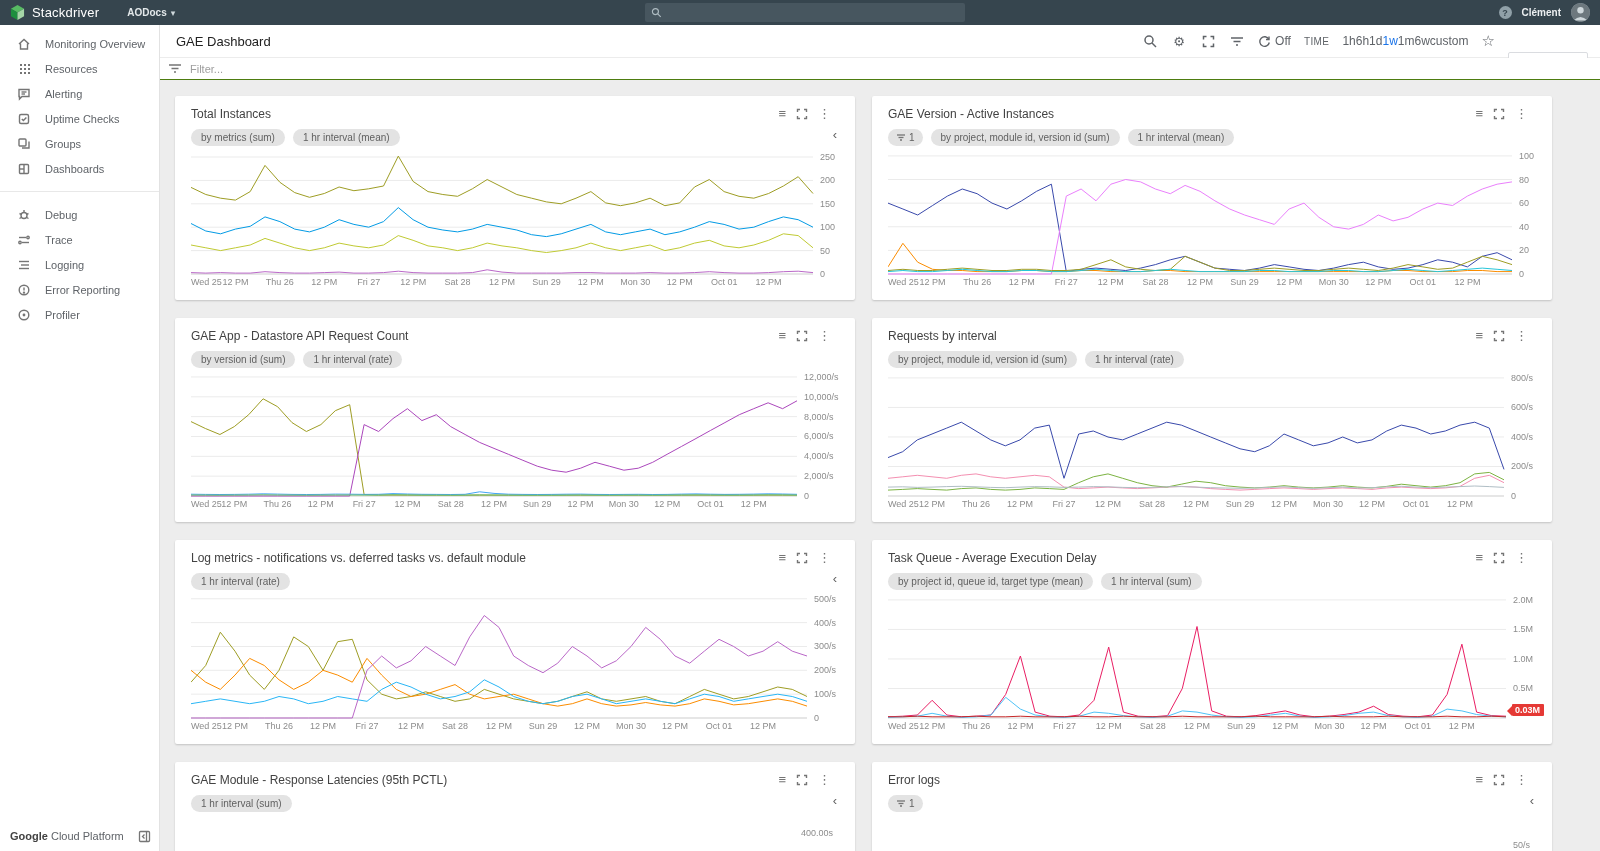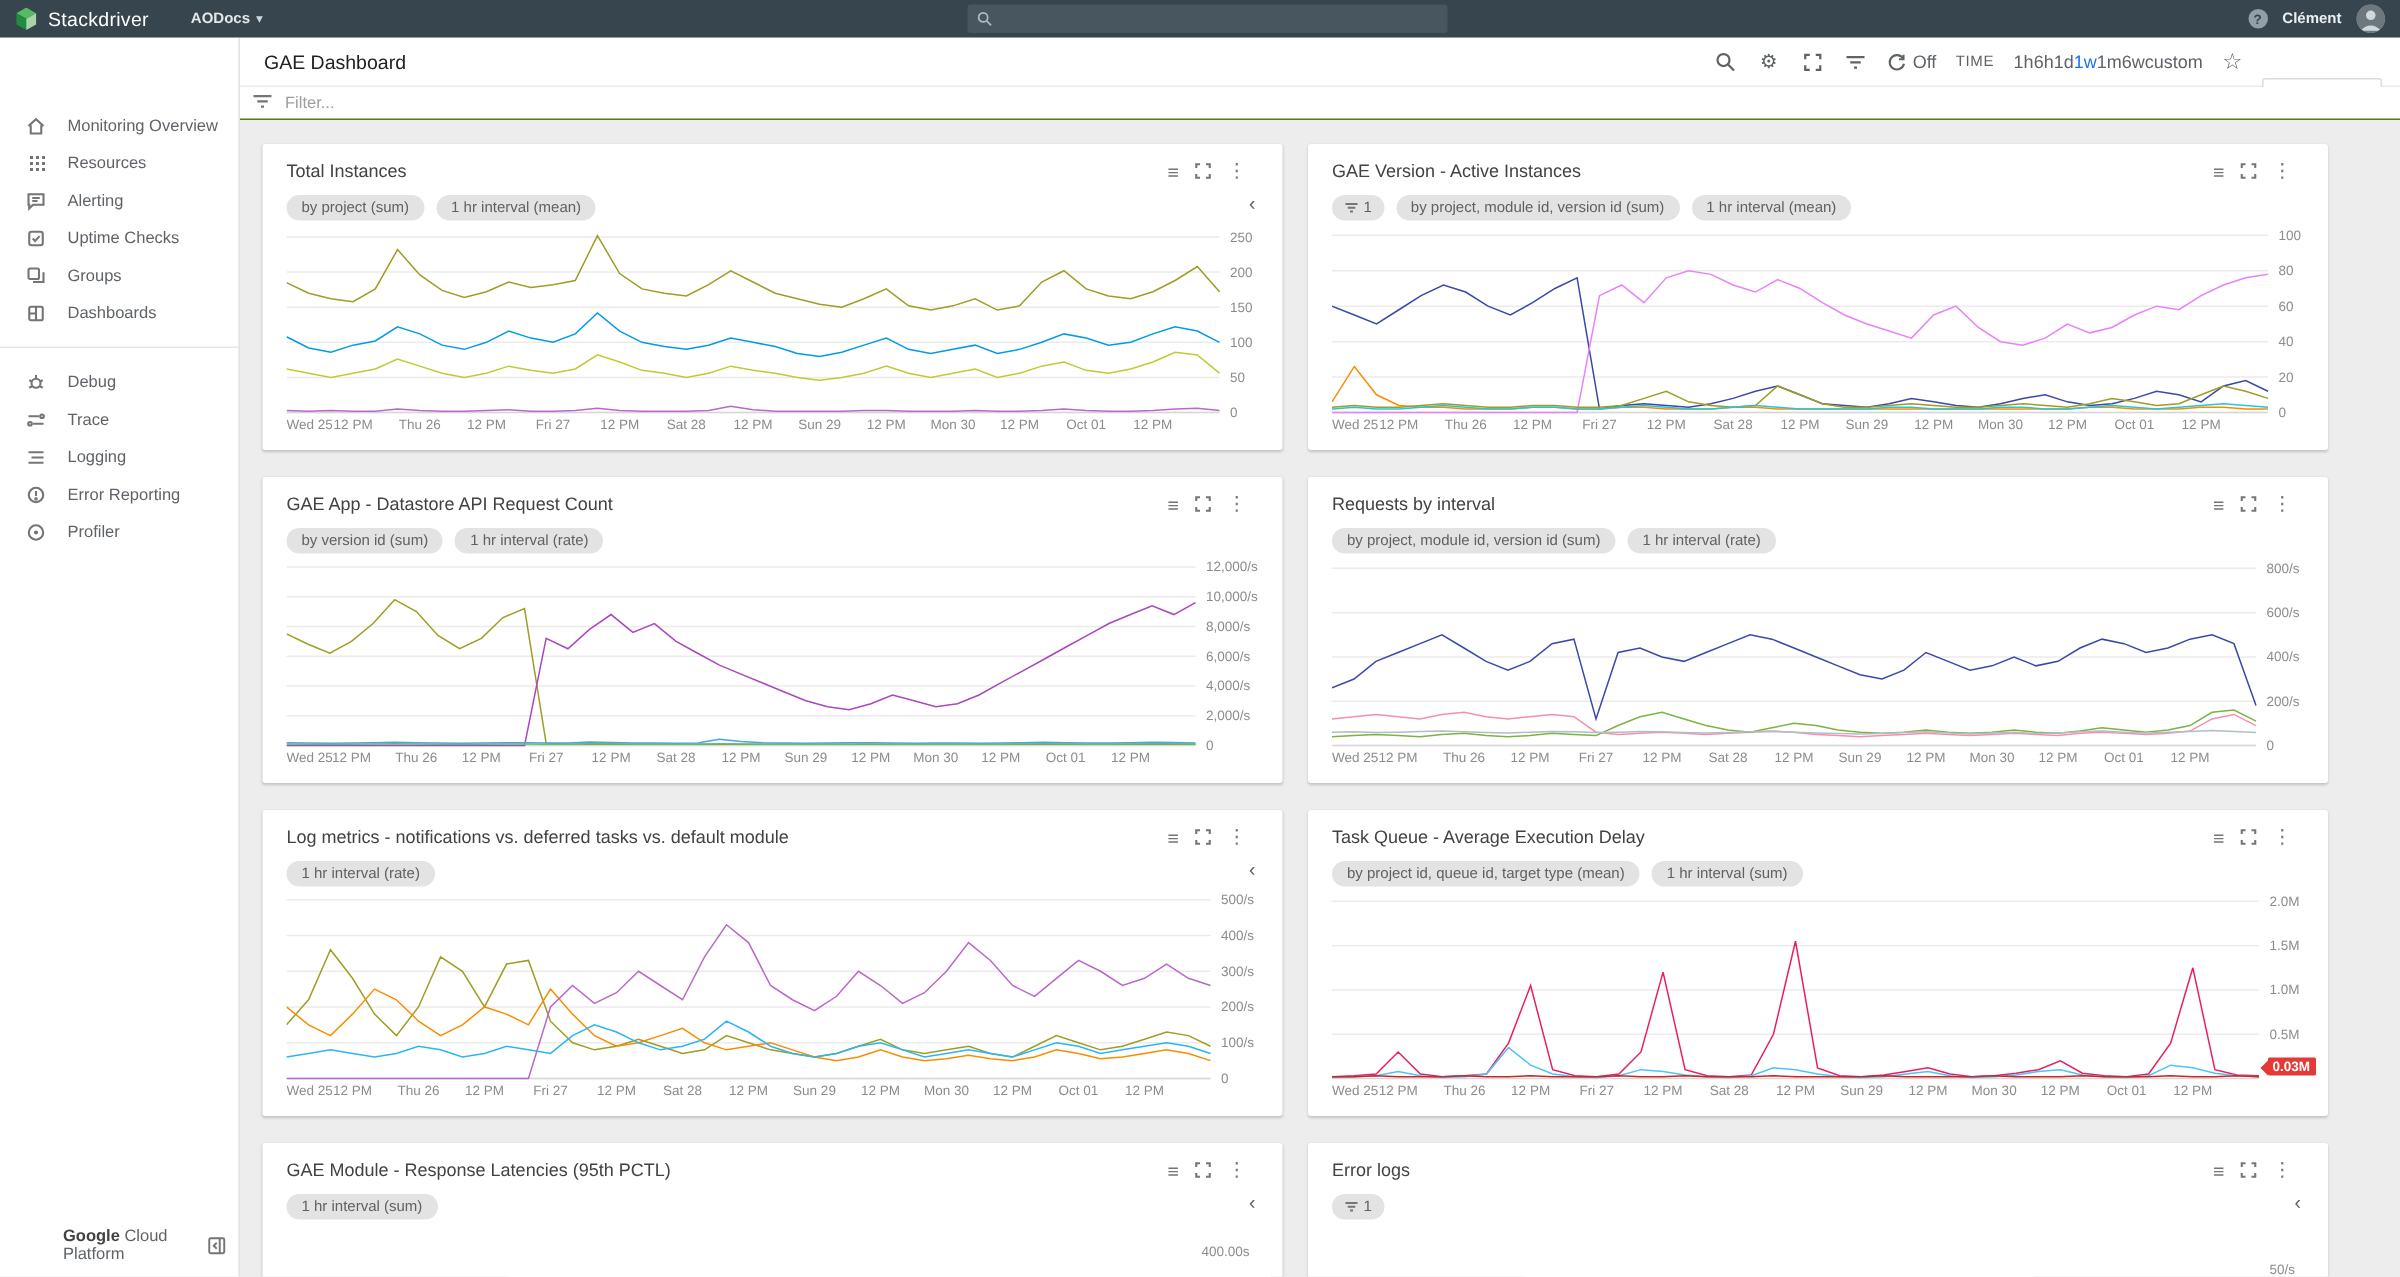--- a/index.html
+++ b/index.html
@@ -24,29 +24,29 @@
   .help-icon { width:13px; height:13px; border-radius:50%; background:#90a0a8; color:#36454e;
     font-size:9px; font-weight:bold; display:flex; align-items:center; justify-content:center; cursor:pointer; }
   .username { font-size:10px; font-weight:bold; color:#eceff1; }
   .avatar { width:19px; height:19px; border-radius:50%; background:#8d9ba3; overflow:hidden;
     display:flex; align-items:flex-end; justify-content:center; cursor:pointer; }
   .avatar svg { display:block; }
 
   
   .sidebar { position:absolute; top:25px; left:0; width:160px; height:826px;
     background:#fff; border-right:1px solid #e2e2e2; z-index:20; }
-  .nav { padding-top:6px;margin-top:40px; }
+  .nav { padding-top:6px; }
   .nav-item { display:flex; align-items:center; gap:14px; height:25px; padding-left:17px;
     cursor:pointer; }
   .nav-ic { width:14px; height:14px; flex:0 0 14px; display:flex; align-items:center; justify-content:center; }
   .nav-ic svg { stroke:#757575; fill:none; stroke-width:1.4; }
   .nav-label { font-size:11px; color:#5f6368; white-space:nowrap; }
   .nav-divider { height:1px; background:#e8e8e8; margin:10px 0; }
   .side-footer { position:absolute; bottom:9px; left:10px; right:8px; display:flex;
-    align-items:center; justify-content:space-between;margin-left:32px; }
+    align-items:center; justify-content:space-between; }
   .gcp-brand { font-size:11px; color:#5f6368; }
   .gcp-brand b { color:#424242; font-weight:bold; }
   .dock-ic { width:13px; height:13px; cursor:pointer; }
   .dock-ic svg { stroke:#757575; fill:none; stroke-width:1.3; }
 
   
   .page-header { position:absolute; top:25px; left:160px; width:1440px; height:33px;
     background:#fff; border-bottom:1px solid #ececec; display:flex; align-items:center; z-index:10; }
   .page-title { font-size:13px; color:#212121; font-weight:normal; padding-left:16px; }
   .header-controls { position:absolute; right:12px; display:flex; align-items:center; gap:13px; }
@@ -323,21 +323,21 @@
           <span class="ca-ic">≡</span>
           <span class="ca-ic">
             <svg width="12" height="12" viewBox="0 0 12 12">
                 <path d="M1.5 4 V1.5 H4 M8 1.5 H10.5 V4 M10.5 8 V10.5 H8 M4 10.5 H1.5 V8"></path>
               </svg>
             </span>
           <span class="ca-ic">⋮</span>
         </div>
       </div>
       <div class="card-badges">
-        <span class="pill">by project (sum)</span>
+        <span class="pill">by metrics (sum)</span>
         <span class="pill">1 hr interval (mean)</span>
         <span class="chevron">‹</span>
       </div>
       <div class="chart">
           <svg width="656" height="138">
             <line x1="0" y1="124" x2="622" y2="124" stroke="#ebebeb" stroke-width="1"></line>
             <text x="629" y="127" class="ylab">0</text>
             <line x1="0" y1="100.60377358490567" x2="622" y2="100.60377358490567" stroke="#ebebeb" stroke-width="1"></line>
             <text x="629" y="103.60377358490567" class="ylab">50</text>
             <line x1="0" y1="77.20754716981132" x2="622" y2="77.20754716981132" stroke="#ebebeb" stroke-width="1"></line>

